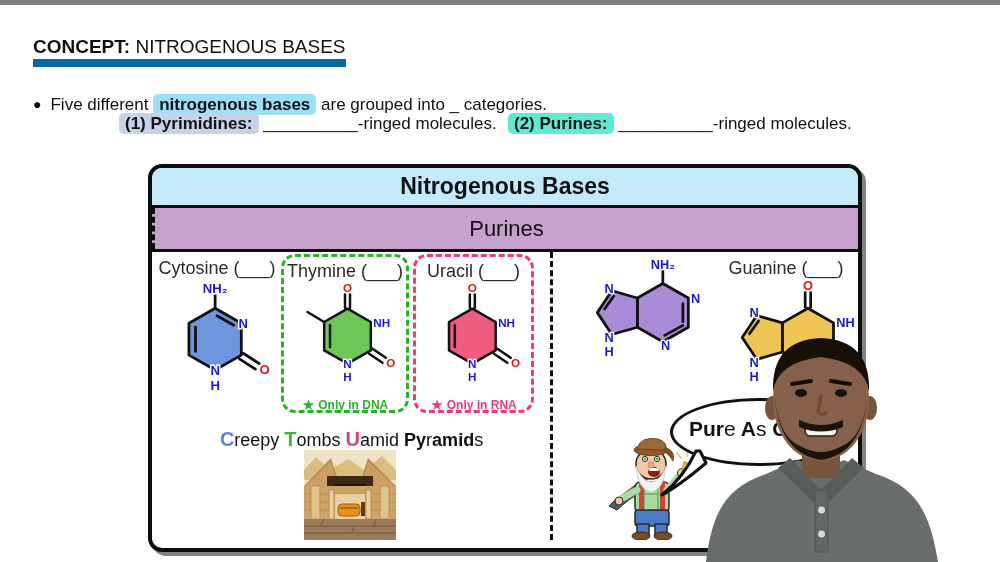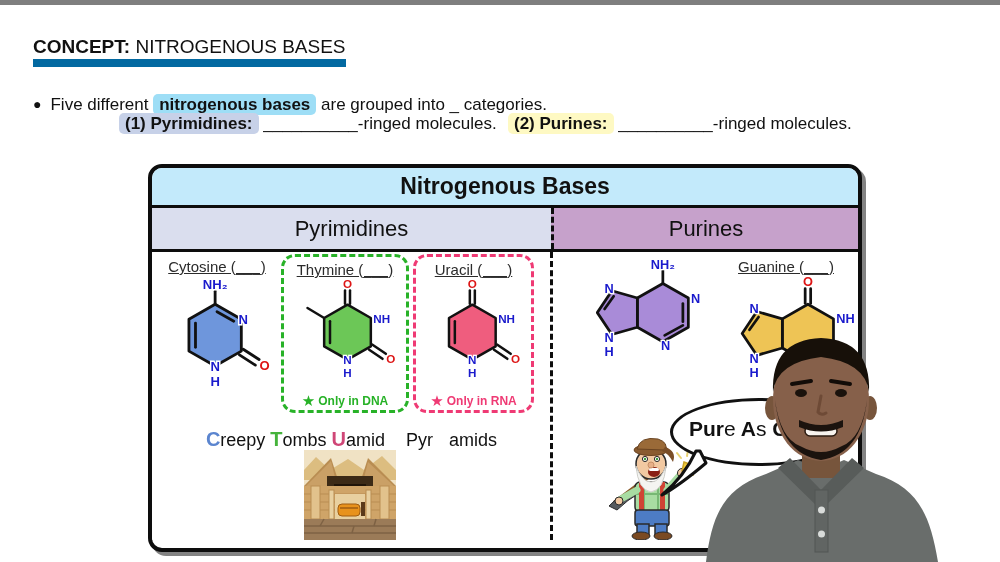--- a/index.html
+++ b/index.html
@@ -18,38 +18,38 @@
   #intro{left:33px;top:95px;font-size:17px;}
   #intro .bullet{margin-right:9px;font-size:14px;vertical-align:1px;}
   .hl-blue{background:#9edef6;font-weight:700;padding:1px 6px;border-radius:5px;}
 
   
   .defitem{top:114px;font-size:17px;}
   #def1{left:95px;padding-left:24px;}
   #def2{left:508px;}
   .chip{font-weight:700;padding:1px 6px;border-radius:5px;}
   .chip-pyr{background:#c7d1e8;}
-  .chip-pur{background:#fef9c3;}
+  .chip-pur{background:#5eead4;}
   .blank{letter-spacing:0px;}
 
   
   #nbtable{left:148px;top:164px;width:706px;height:380px;background:#fff;
            border:4px solid #0d0d0d;border-radius:14px;overflow:hidden;
            box-shadow:4px 4px 0 rgba(30,30,30,.55);z-index:1;}
   #t-title{height:37px;line-height:37px;text-align:center;background:#c3eafb;
            font-size:23px;font-weight:700;border-bottom:3px solid #0d0d0d;}
   #t-headrow{display:flex;height:41px;border-bottom:3px solid #0d0d0d;}
   #th-pyr{width:399px;background:#dadeee;text-align:center;line-height:41px;font-size:22px;}
   #th-pur{flex:1;background:#c6a1cb;text-align:center;line-height:41px;font-size:22px;
           border-left:3px dashed #0d0d0d;}
   #t-body{position:relative;height:288px;background:#fff;}
   #v-divider{position:absolute;left:398px;top:0;bottom:0;width:0;border-left:3px dashed #0d0d0d;}
 
   .fig{position:absolute;text-align:center;}
-  .fig-label{font-size:15px;color:#2b2b2b;white-space:nowrap;text-decoration:underline;}
+  .fig-label{font-size:18px;color:#2b2b2b;white-space:nowrap;}
   .base-box{position:absolute;border-radius:14px;text-align:center;}
   .box-green{border:3px dashed #28b228;}
   .box-pink{border:3px dashed #ef3a74;}
   .note{font-size:12px;font-weight:700;white-space:nowrap;}
   .note-green{color:#28b228;}
   .note-pink{color:#ef3a74;}
   .star{font-size:15px;margin-right:3px;vertical-align:-1px;}
 
   
   svg text{font-family:"Liberation Sans","DejaVu Sans",sans-serif;font-weight:700;
@@ -59,21 +59,21 @@
   svg text.start{text-anchor:start;}
   .bond{stroke:#111;stroke-width:3;stroke-linecap:round;fill:none;}
   .ring{stroke:#111;stroke-width:3;stroke-linejoin:round;}
 
   
   #mnemonic{position:absolute;left:0;top:176px;width:399px;text-align:center;
             font-size:18px;white-space:nowrap;}
   .mn-c{color:#5b85cf;font-weight:700;font-size:20px;}
   .mn-t{color:#45b33b;font-weight:700;font-size:20px;}
   .mn-u{color:#cf4677;font-weight:700;font-size:20px;}
-  .mn-b{font-weight:400;margin-left:16px;}
+  .mn-b{font-weight:700;}
 
   
   #bubble{left:670px;top:398px;width:172px;height:62px;background:#fff;border:3px solid #111;
           border-radius:50%;z-index:4;}
   #bubble-text{position:absolute;left:16px;top:16px;font-size:21px;white-space:nowrap;}
   .sb-b{font-weight:700;}
   #bubble-tail{left:660px;top:449px;z-index:4;}
 
   #person{left:678px;top:338px;z-index:6;}
   #prospector{position:absolute;left:455px;top:186px;}
@@ -88,21 +88,20 @@
 
 <div id="intro" class="abs"><span class="bullet">●</span><span>Five different </span><span class="hl-blue">nitrogenous bases</span><span> are grouped into _ categories.</span></div>
 
 <div id="def1" class="abs defitem"><span class="chip chip-pyr">(1) Pyrimidines:</span> <span class="blank">__________</span><span>-ringed molecules.</span></div>
 
 <div id="def2" class="abs defitem"><span class="chip chip-pur">(2) Purines:</span> <span class="blank">__________</span><span>-ringed molecules.</span></div>
 
 <div id="nbtable" class="abs">
   <div id="t-title">Nitrogenous Bases</div>
   <div id="t-headrow">
-    <div id="th-pyr">Pyrimidines</div>
     <div id="th-pur">Purines</div>
   </div>
   <div id="t-body">
     <div id="v-divider"></div>
 
     <div class="fig" style="left:2px;top:6px;width:126px;">
       <div class="fig-label">Cytosine (___)</div>
       <svg width="116" height="126" viewBox="0 0 124 132">
         <line class="bond" x1="60" y1="30" x2="60" y2="16"></line>
         <polygon class="ring" points="60,30 88,46 88,80 60,96 32,80 32,46" fill="#6e96dc"></polygon>

